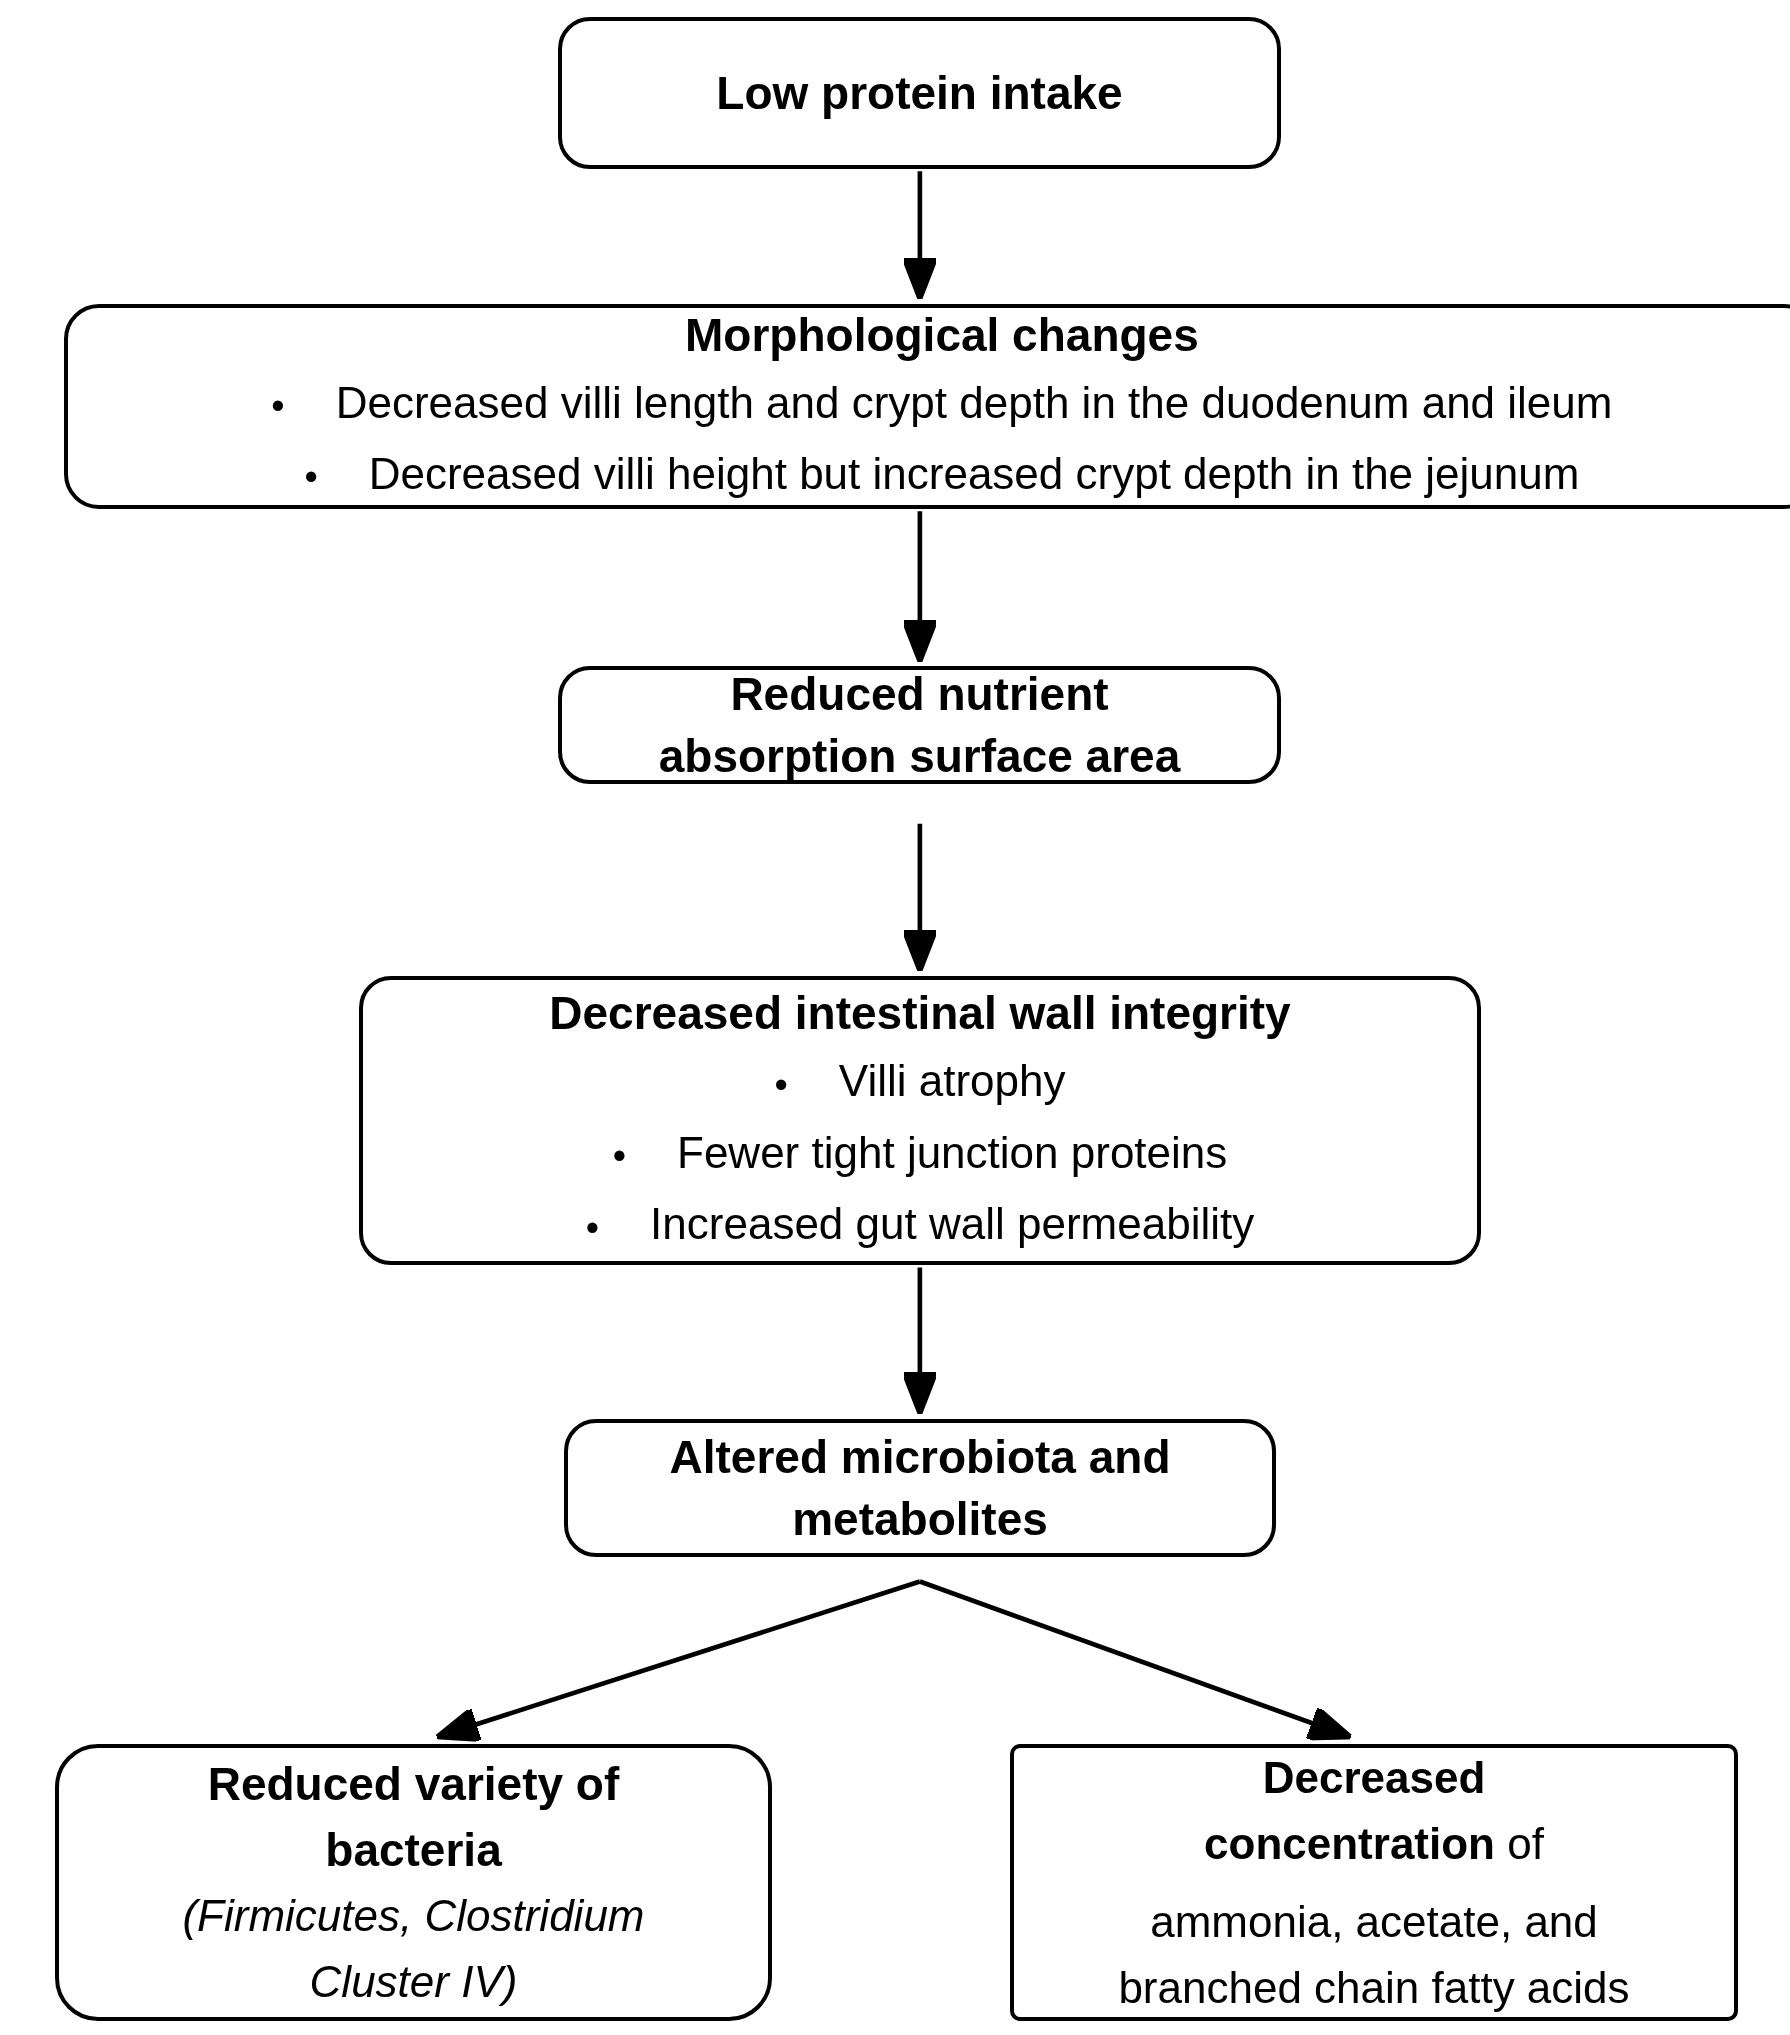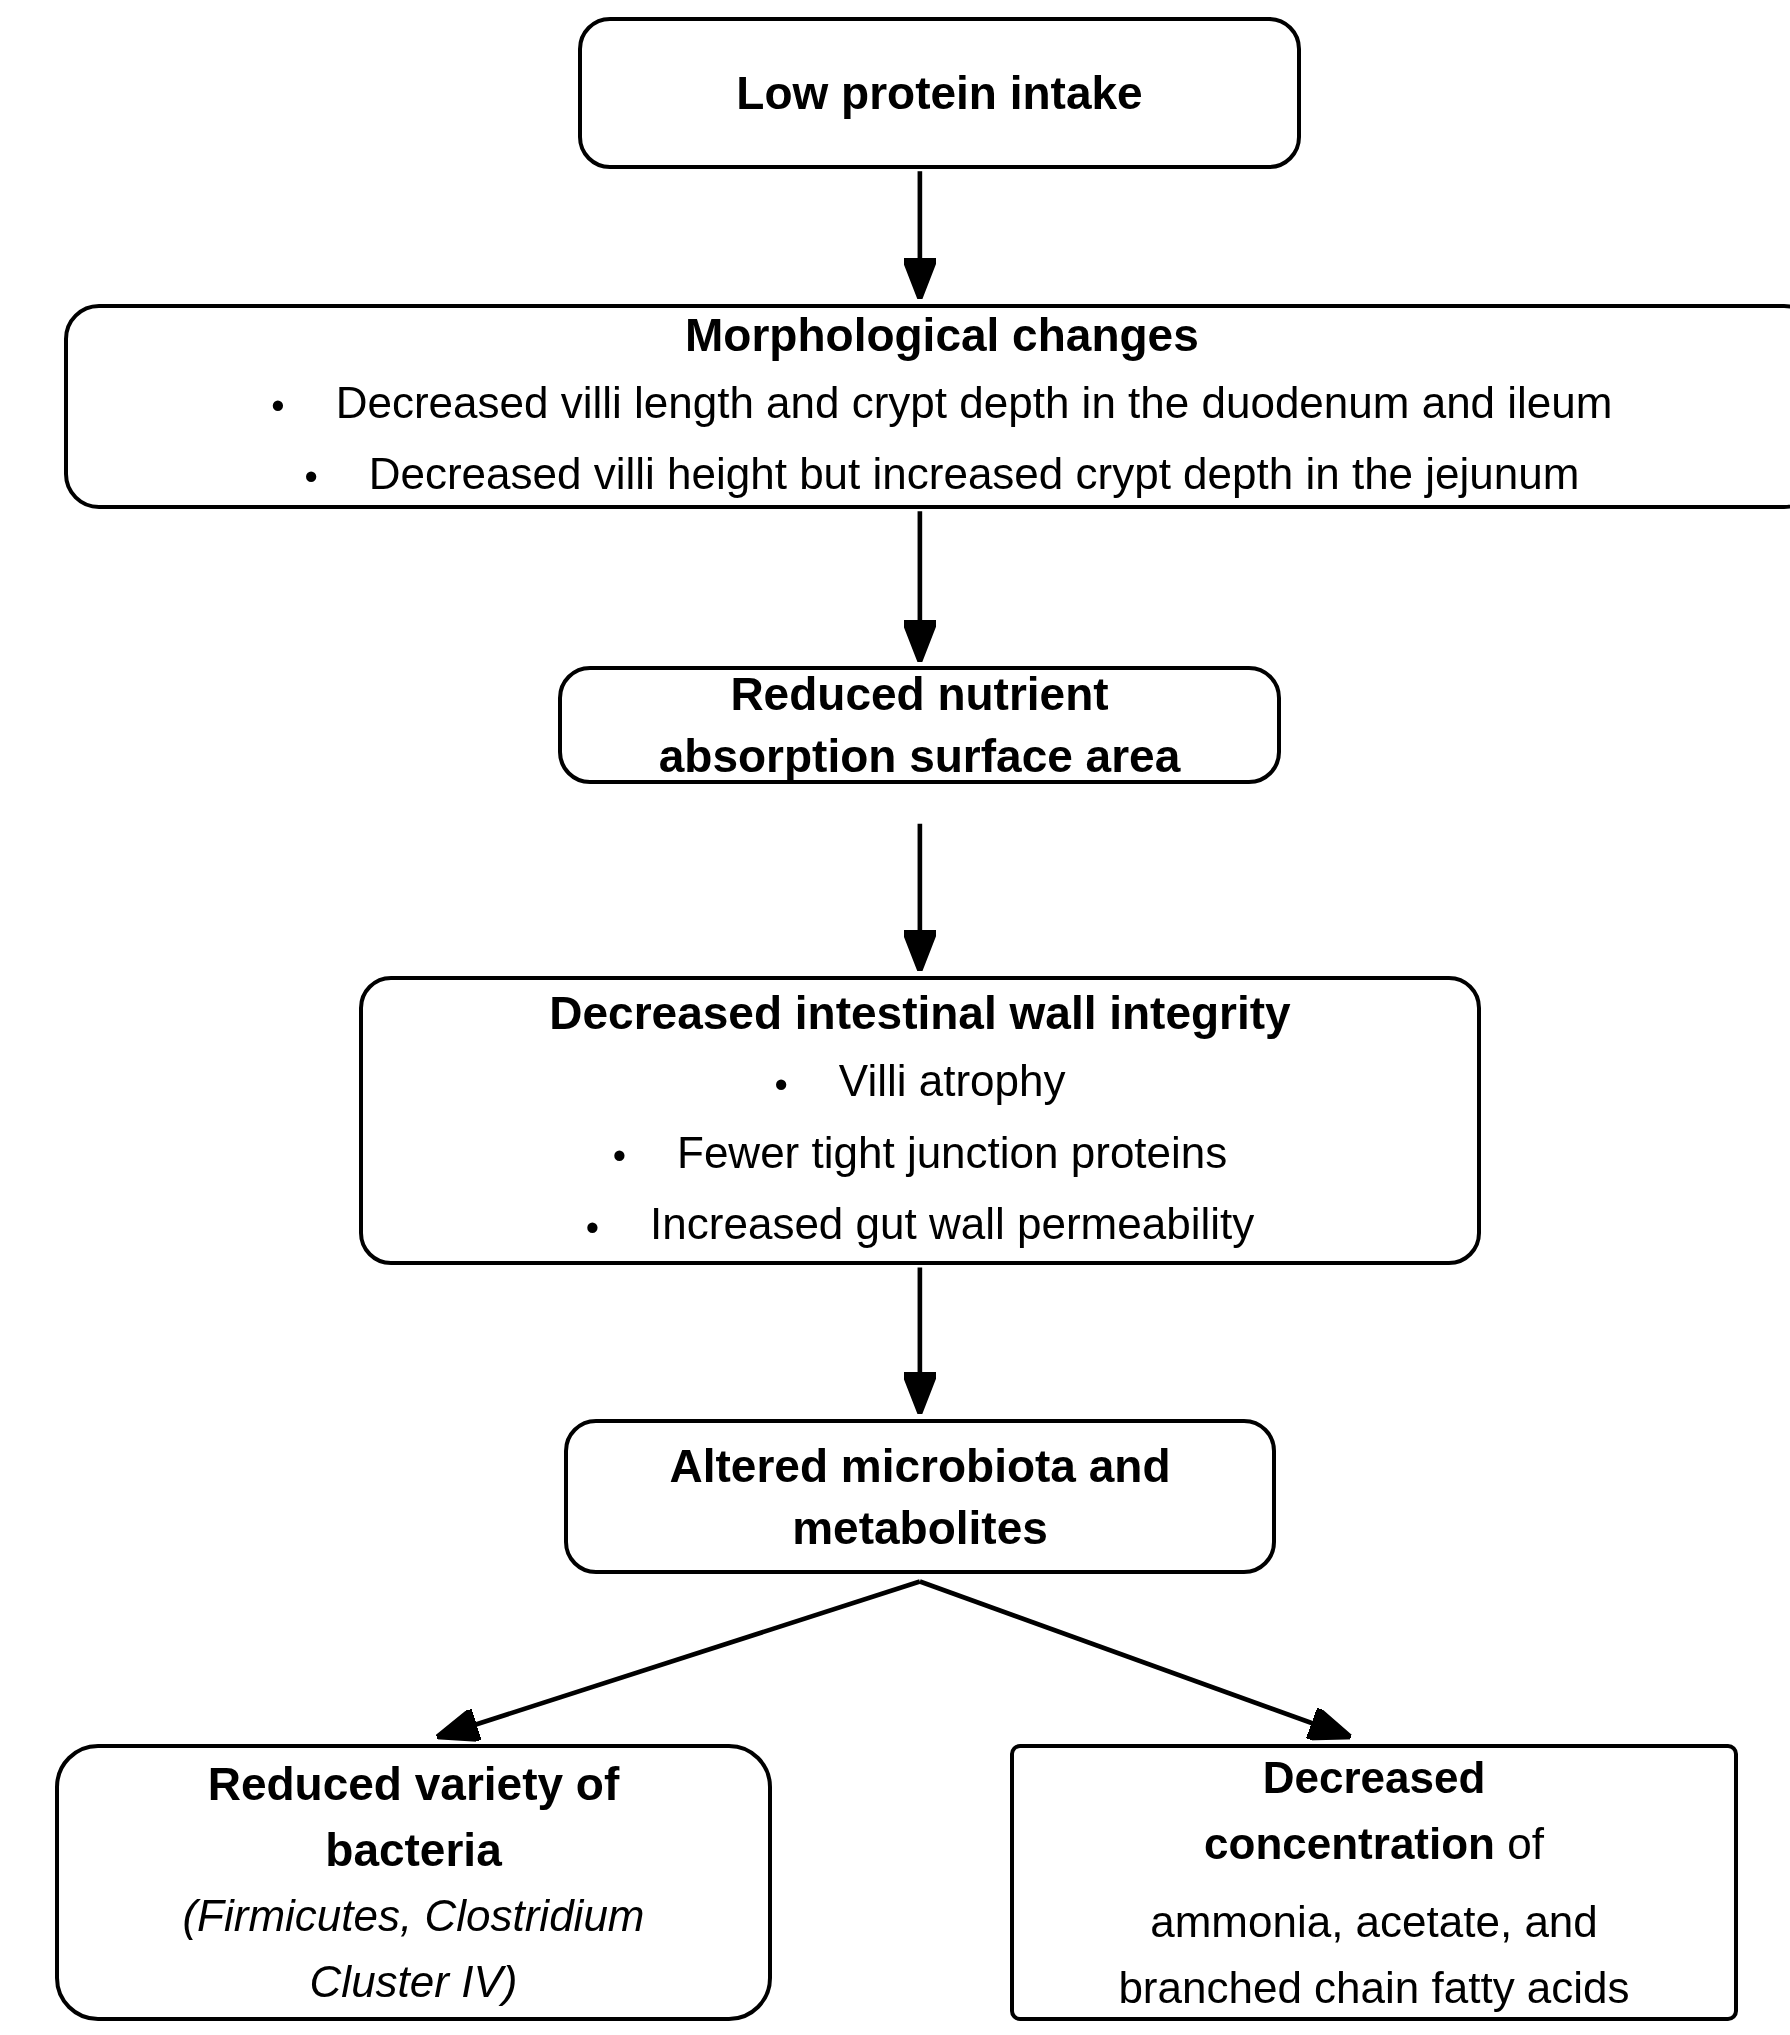--- a/index.html
+++ b/index.html
@@ -54,28 +54,28 @@
     font-size: 44px;
     font-weight: normal;
   }
   .bullet {
     display: inline-block;
     margin-right: 51px;
     font-size: 38px;
     vertical-align: middle;
   }
   
-  .box-low-protein      { left: 558px;  top: 17.4px;   width: 723px; height: 152px; border-radius: 32px; margin-left: 20px; }
+  .box-low-protein      { left: 558px;  top: 17.4px;   width: 723px; height: 152px; border-radius: 32px; }
   .box-morphological    { left: 17.4px;   top: 304px;  width: 1755px; height: 205px; border-radius: 35px; margin-left: 47px; }
   .box-morphological div { line-height: 67px; }
   .box-reduced-nutrient { left: 558px;  top: 666px; width: 723px; height: 118px; border-radius: 32px; }
   .box-reduced-nutrient div { line-height: 62px; }
   .box-wall-integrity   { left: 359px;  top: 976px; width: 1122px; height: 289px; border-radius: 32px; }
   .box-wall-integrity div { line-height: 68px; }
-  .box-altered          { left: 564px;  top: 1419px; width: 712px; height: 155px; border-radius: 32px; }
+  .box-altered          { left: 564px;  top: 1419px; width: 712px; height: 138px; border-radius: 32px; }
   .box-altered div { line-height: 62px; }
   .box-reduced-variety  { left: 55px;   top: 1744px; width: 717px; height: 277px; border-radius: 43px; }
   .box-reduced-variety div { line-height: 66px; }
   .box-decreased-conc   { left: 1010px; top: 1744px; width: 728px; height: 277px; border-radius: 10px; }
   .box-decreased-conc div { line-height: 66px; }
   .t-inline {
     font-weight: bold;
     font-size: 44px;
   }
 </style>

